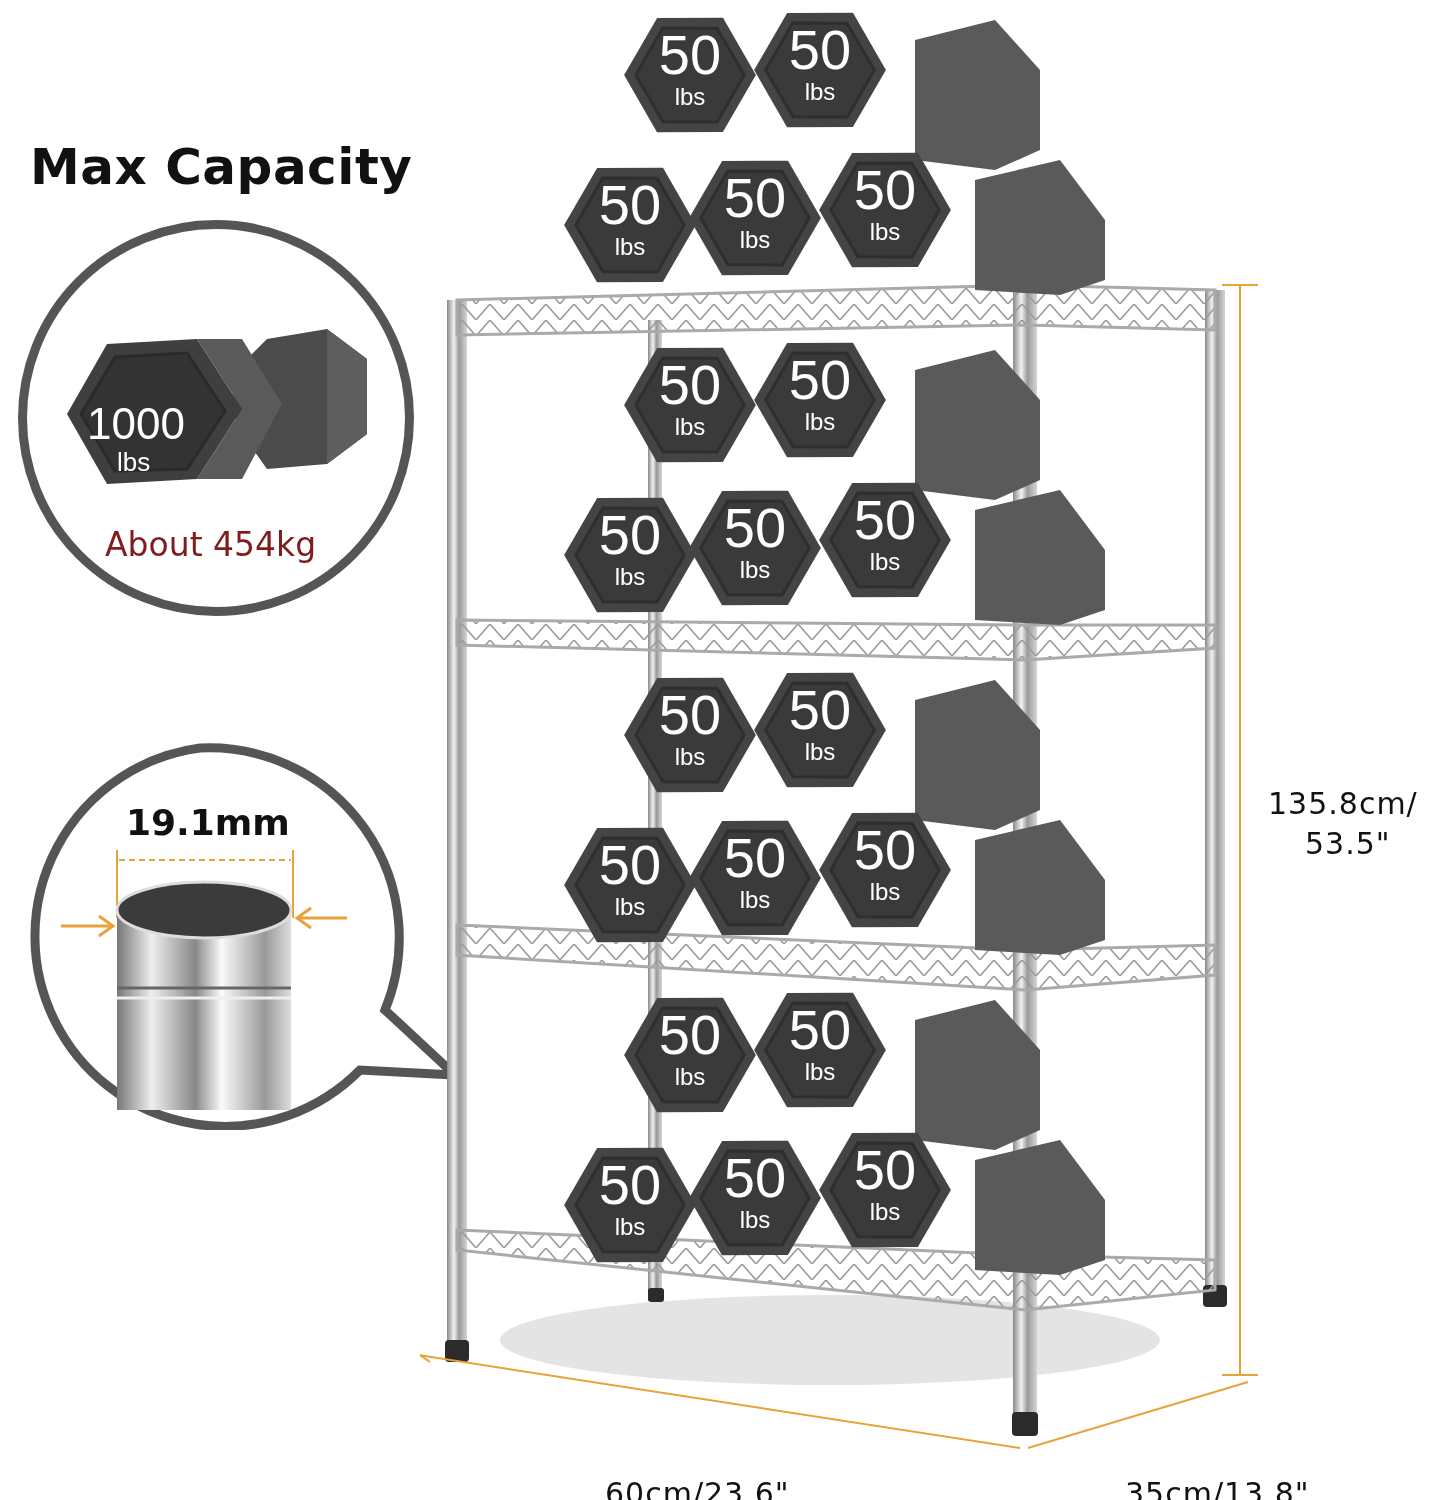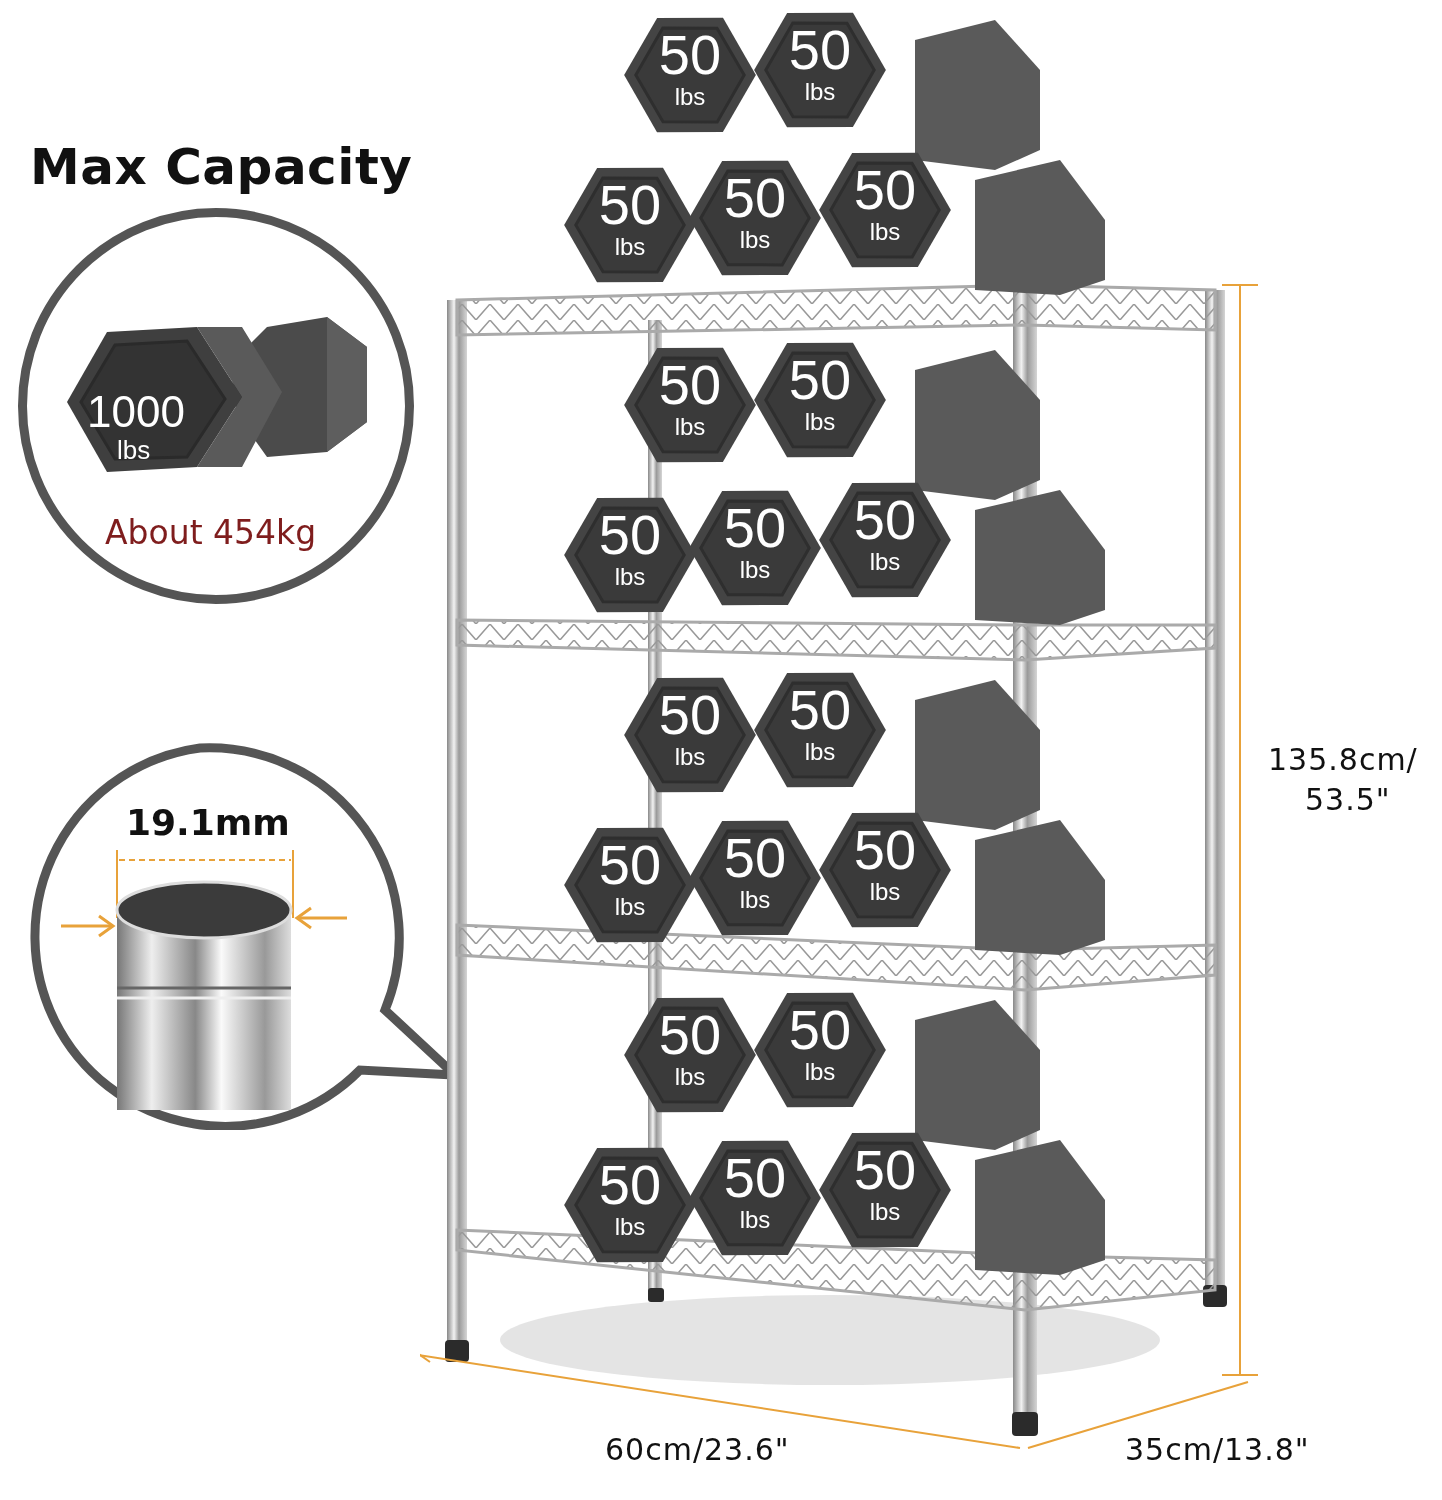--- a/index.html
+++ b/index.html
@@ -1,30 +1,30 @@
 <!DOCTYPE html>
 <html><head>
 <meta charset="utf-8">
 <style>
   html,body{margin:0;padding:0;background:#ffffff;}
   body{width:1442px;height:1500px;position:relative;overflow:hidden;font-family:"DejaVu Sans","Liberation Sans",sans-serif;}
   .abs{position:absolute;}
   .title{left:30px;top:138px;font-size:50px;font-weight:bold;color:#111;letter-spacing:0.5px;}
   .circle{border:9px solid #555;border-radius:50%;background:#fff;box-sizing:border-box;}
   .cap-text{font-size:33px;color:#7f1d1d;}
-  .dim-text{font-size:30px;color:#111;letter-spacing:1px;}
+  .dim-text{font-size:30px;color:#111;letter-spacing:1px;margin-top:44px;}
   .mm-text{font-size:36px;font-weight:bold;color:#111;}
   svg{display:block;}
 </style>
 </head>
 <body>
 
 <div class="abs title">Max Capacity</div>
 
-<div class="abs circle" style="left:18px;top:208px;width:396px;height:396px;">
+<div class="abs circle" style="left:18px;top:220px;width:396px;height:396px;">
   <svg class="abs" style="left:40px;top:90px;" width="320" height="200" viewBox="0 0 320 200">
 
     <polygon points="200,20 260,10 300,40 300,115 260,145 200,150 175,115 175,45" fill="#4b4b4b"></polygon>
     <polygon points="260,10 300,40 300,115 260,145" fill="#5e5e5e"></polygon>
 
     <rect x="150" y="75" width="45" height="22" fill="#9a9a9a"></rect>
     <ellipse cx="175" cy="86" rx="10" ry="18" fill="#222"></ellipse>
 
     <polygon points="40,25 130,20 175,90 130,160 40,165 0,95" fill="#3f3f3f"></polygon>
     <polygon points="130,20 175,20 215,85 175,160 130,160 175,90" fill="#5a5a5a"></polygon>

